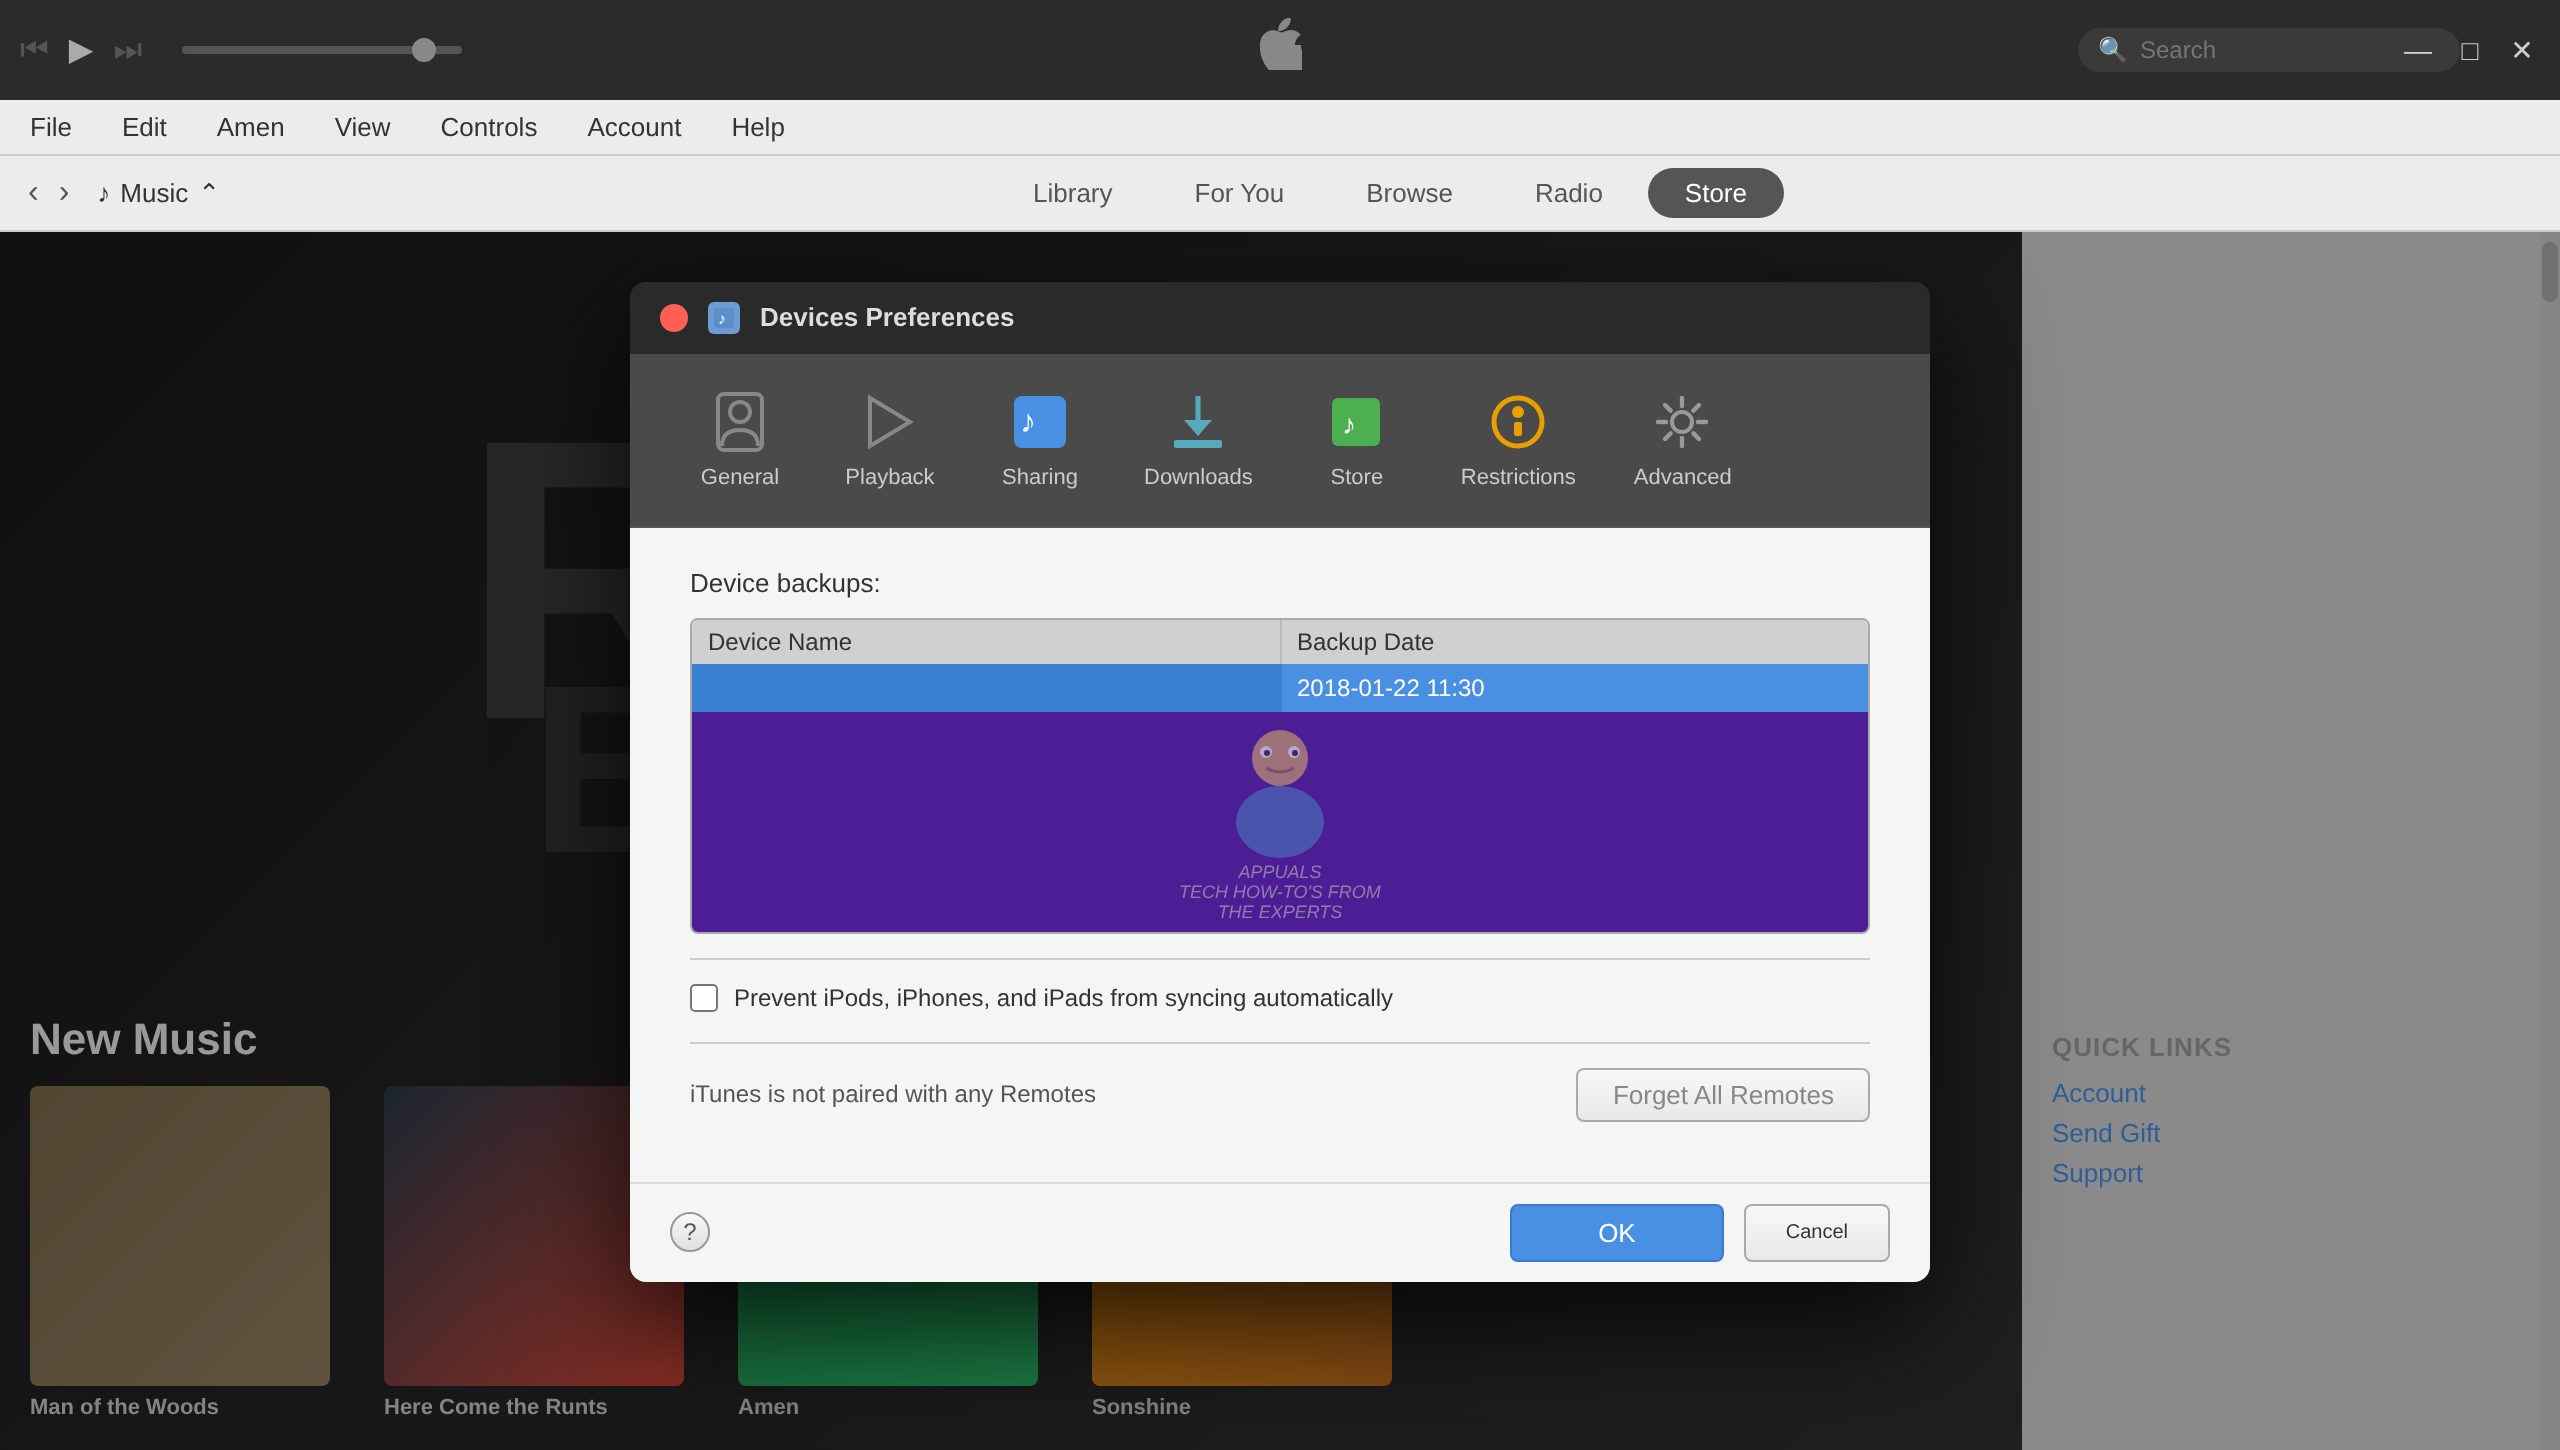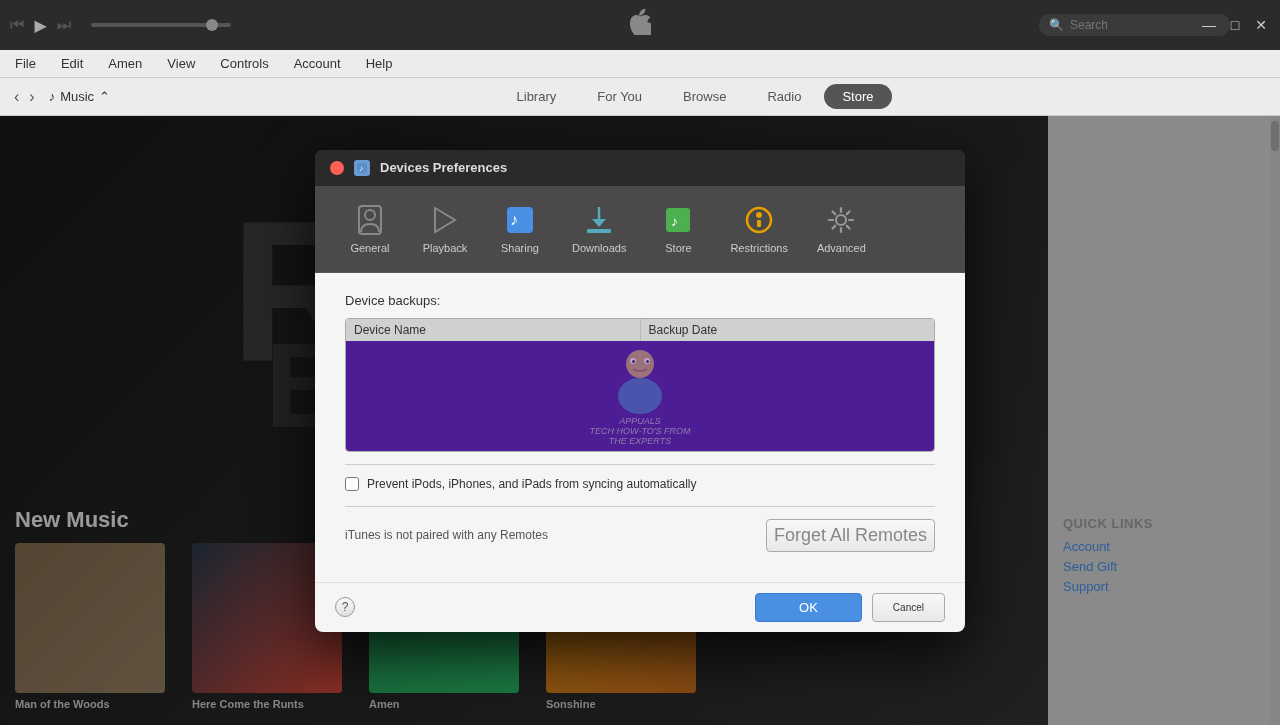--- a/index.html
+++ b/index.html
@@ -536,22 +536,22 @@
 
     .info-text {
       font-size: 12px;
       color: #555;
     }
 
     .forget-btn {
       background: linear-gradient(to bottom, #f8f8f8, #e8e8e8);
       border: 1px solid #aaa;
       border-radius: 4px;
-      padding: 5px 7px;
-      font-size: 18px;
+      padding: 5px 17px;
+      font-size: 13px;
       color: #888;
       cursor: pointer;
     }
 
     
     .dialog-footer {
       background: #f5f5f5;
       padding: 10px 20px;
       display: flex;
       align-items: center;
@@ -680,21 +680,21 @@
             <div class="album-title">Amen</div>
           </div>
           <div class="album-card">
             <div class="album-cover album-cover-4"></div>
             <div class="album-title">Sonshine</div>
           </div>
         </div>
       </div>
     </div>
 
-    <div class="right-sidebar" style="position:absolute; right:0; top:0; width:232px; height:100%; background:rgba(240,240,240,0.95); padding:20px 15px;">
+    <div class="right-sidebar" style="position:absolute; right:0; top:0; width:269px; height:100%; background:rgba(240,240,240,0.95); padding:20px 15px;">
       <div style="position:absolute; right:0; top:0; width:10px; height:100%; background:#e0e0e0;">
         <div style="width:8px; height:30px; background:#bbb; border-radius:4px; margin:5px 1px;"></div>
       </div>
       <div style="margin-top: 380px;">
         <div class="quick-links-title">QUICK LINKS</div>
         <a class="quick-link">Account</a>
         <a class="quick-link">Send Gift</a>
         <a class="quick-link">Support</a>
       </div>
     </div>
@@ -789,20 +789,24 @@
           </div>
         </div>
 
         <div class="dialog-body">
           <div class="section-label">Device backups:</div>
 
           <div class="backup-table">
             <div class="backup-table-header">
               <div class="backup-col-1">Device Name</div>
               <div class="backup-col-2">Backup Date</div>
+            </div>
+            <div class="backup-table-row">
+              <div class="backup-cell-1"></div>
+              <div class="backup-cell-2">2018-01-22 11:30</div>
             </div>
             <div class="backup-table-empty">
 
               <div class="watermark">
                 <svg width="80" height="70" viewBox="0 0 80 70">
 
                   <circle cx="40" cy="18" r="14" fill="#d4a96a"></circle>
                   <ellipse cx="40" cy="50" rx="22" ry="18" fill="#4a7abd"></ellipse>
                   <circle cx="33" cy="15" r="3" fill="#fff"></circle>
                   <circle cx="47" cy="15" r="3" fill="#fff"></circle>

